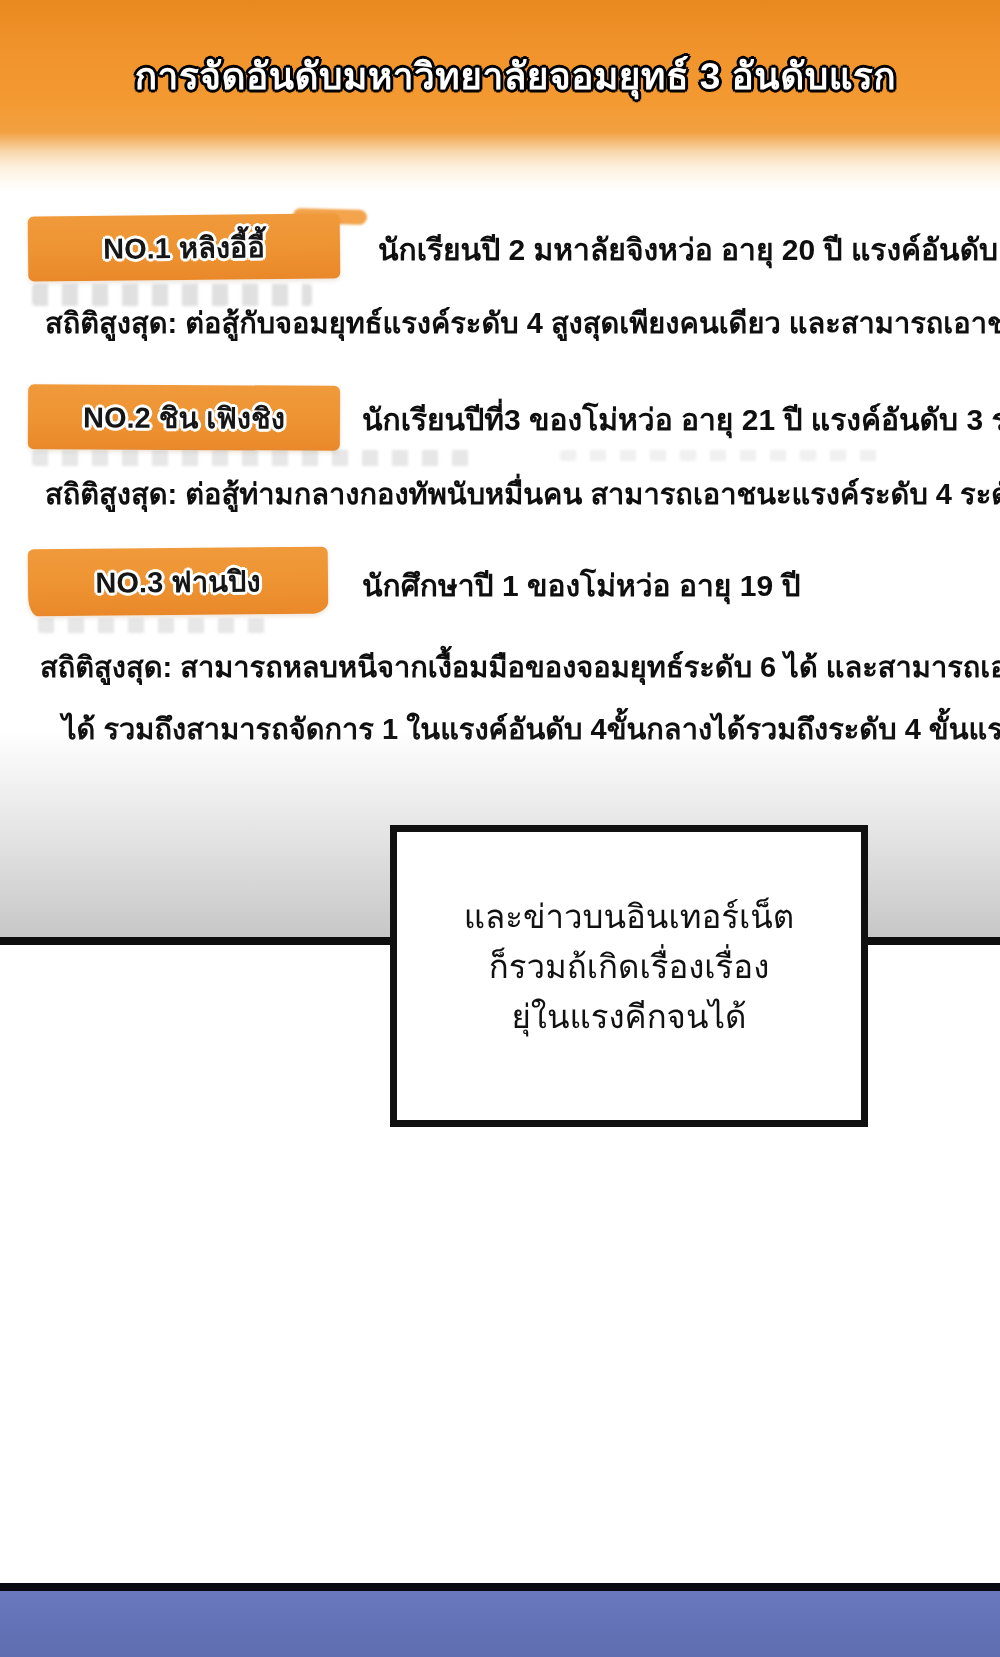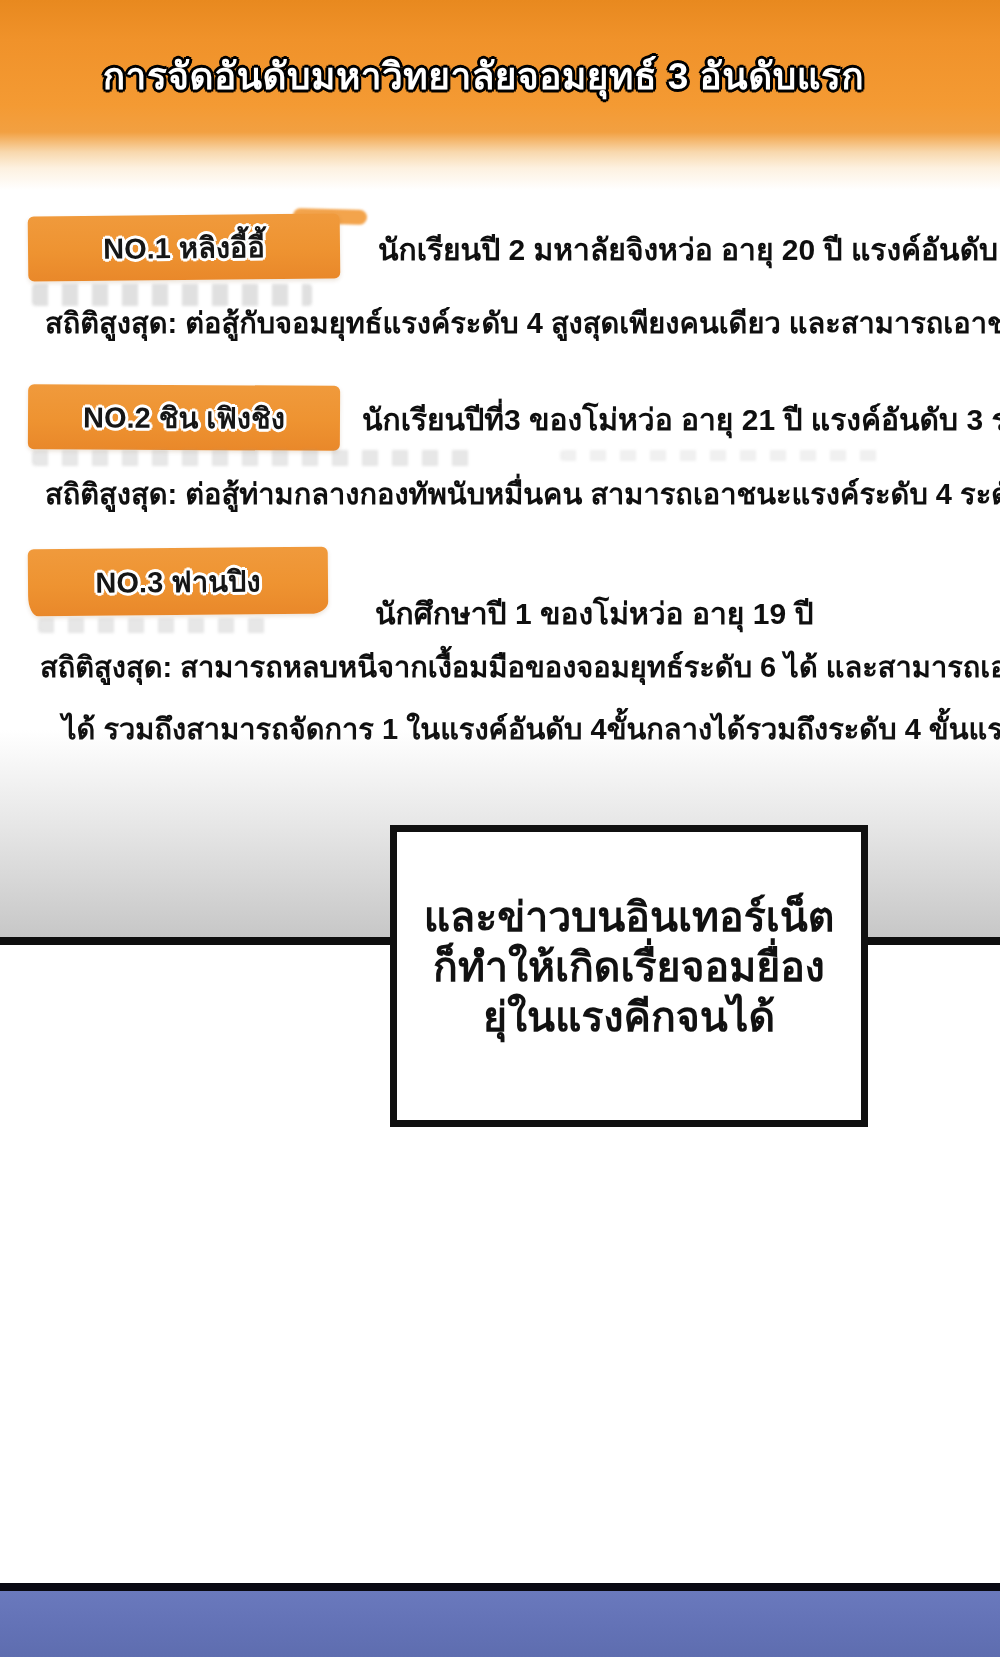--- a/index.html
+++ b/index.html
@@ -18,20 +18,21 @@
       #f8d8ad 152px,#fdf1e0 168px,#ffffff 190px);
   }
   .banner-title{
     position:absolute;left:0;top:46px;width:967px;
     text-align:center;
     font-size:37px;font-weight:700;color:#ffffff;
     letter-spacing:0.5px;
     text-shadow:
       -2px -2px 0 #000,2px -2px 0 #000,-2px 2px 0 #000,2px 2px 0 #000,
       -3px 0 0 #000,3px 0 0 #000,0 -3px 0 #000,0 3px 0 #000;
+    padding-left: 32px;
   }
   
   .badge{
     position:absolute;
     background:linear-gradient(180deg,#f09a3c 0%,#ee9331 55%,#e9882a 100%);
     border-radius:6px;
     box-shadow:0 2px 4px rgba(120,70,10,0.15);
     display:flex;align-items:center;justify-content:center;
   }
   .badge-label{
@@ -54,21 +55,21 @@
     text-shadow:
       -2px -2px 0 rgba(255,255,255,.9),2px -2px 0 rgba(255,255,255,.9),
       -2px 2px 0 rgba(255,255,255,.9),2px 2px 0 rgba(255,255,255,.9);
   }
   .info{font-size:30px;}
   .stat{font-size:29px;}
   .info1{left:378px;top:226px;}
   .stat1{left:45px;top:300px;}
   .info2{left:362px;top:396px;}
   .stat2{left:45px;top:471px;}
-  .info3{left:362px;top:590px;margin-left:13px;}
+  .info3{left:362px;top:562px;}
   .stat3a{left:40px;top:644px;}
   .stat3b{left:62px;top:706px;}
   
   .ghost{
     position:absolute;border-radius:4px;filter:blur(1.5px);
     background:repeating-linear-gradient(90deg,
       rgba(150,150,150,.30) 0 16px, rgba(255,255,255,0) 16px 30px);
   }
   .ghost1{left:32px;top:284px;width:280px;height:22px;}
   .ghost2{left:32px;top:450px;width:450px;height:16px;opacity:.8;}
@@ -84,21 +85,21 @@
     position:absolute;left:0;top:937px;width:1000px;height:8px;background:#0e0e0e;
   }
   
   .speech{
     position:absolute;left:390px;top:825px;width:478px;height:302px;
     box-sizing:border-box;border:7px solid #101010;background:#ffffff;
     z-index:5;
   }
   .speech-text{
     margin-top:60px;text-align:center;
-    font-size:41px;line-height:50px;font-weight:700;color:#111;
+    font-size:33px;line-height:50px;font-weight:400;color:#111;
   }
   
   .footer-line{position:absolute;left:0;top:1583px;width:1000px;height:8px;background:#090912;}
   .footer-bar{
     position:absolute;left:0;top:1591px;width:1000px;height:66px;
     background:linear-gradient(180deg,#6a79bd 0%,#6372b6 55%,#5e6daf 100%);
   }
 </style>
 </head>
 <body>
@@ -132,21 +133,21 @@
   <div class="ghost ghost3"></div>
   <div class="stat stat3a">สถิติสูงสุด: สามารถหลบหนีจากเงื้อมมือของจอมยุทธ์ระดับ 6 ได้ และสามารถเอาชนะแรงค์ระดับ 5</div>
   <div class="stat stat3b">ได้ รวมถึงสามารถจัดการ 1 ในแรงค์อันดับ 4ขั้นกลางได้รวมถึงระดับ 4 ขั้นแรกอีก 2-3 คน</div>
 
   <div class="gray-band"></div>
   <div class="panel-divider"></div>
 
   <div class="speech">
     <div class="speech-text">
       <div>และข่าวบนอินเทอร์เน็ต</div>
-      <div>ก็ทำให้เกิดเรื่ยจอมยื่อง</div>
+      <div>ก็รวมถ้เกิดเรื่องเรื่อง</div>
       <div>ยุ่ในแรงคีกจนได้</div>
     </div>
   </div>
 
   <div class="footer-line"></div>
   <div class="footer-bar"></div>
 
 </div>
 
 </body></html>

